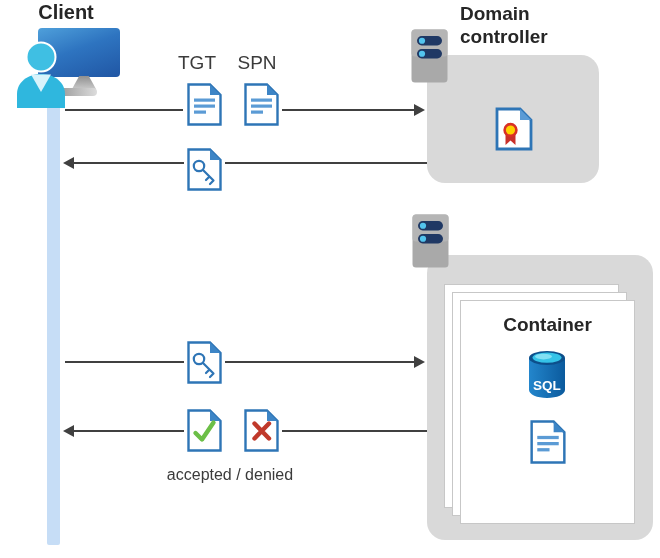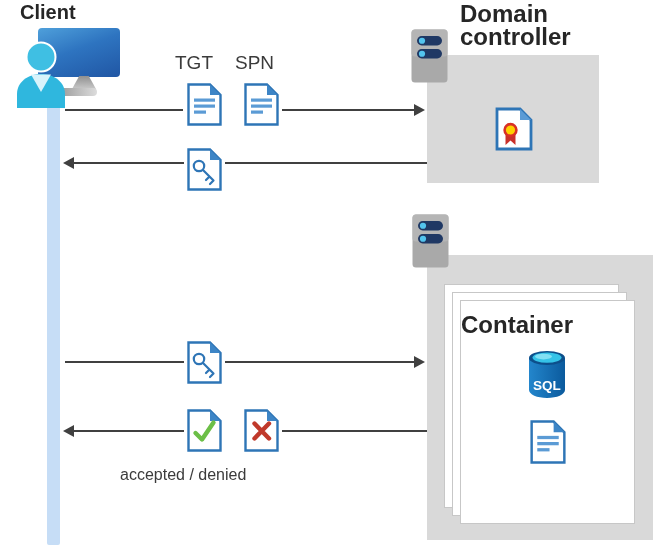--- a/index.html
+++ b/index.html
@@ -2,39 +2,39 @@
 <html style="--doc-blue: #2E75B6; --doc-fold-blue: #3D85C6; --doc-line-blue: #5B9BD5; --check-green: #6CBF47; --deny-red: #C0392B; --cert-red: #D93025; --cert-yellow: #FFD100; --sql-body-blue: #0E62AC; --sql-top-cyan: #35C3E8; --person-cyan: #3FBFE3; --pill-navy: #1F3864; --dot-cyan: #53C4EE; --box-gray: #D9D9D9; --arrow-gray: #404040; --lifeline-blue: #C6DDF6; --text-dark: #262626; --text-gray: #3B3B3B;"><head>
 <meta charset="utf-8">
 <style>
   html,body{margin:0;padding:0;background:#fff;}
   .stage{
     position:relative;width:660px;height:558px;background:#fff;overflow:hidden;
     font-family:"Liberation Sans","DejaVu Sans",sans-serif;
   }
   .abs{position:absolute;}
   
-  .title-bold{font-size:24px;font-weight:700;color:var(--text-dark,#262626);line-height:23px;}
+  .title-bold{font-size:19px;font-weight:700;color:var(--text-dark,#262626);line-height:23px;}
   .label-plain{font-size:19px;font-weight:400;color:var(--text-gray,#3B3B3B);}
-  .center{text-align:left;}
+  .center{text-align:center;}
   
   .lifeline{left:47px;top:93px;width:13px;height:452px;background:var(--lifeline-blue,#C6DDF6);border-radius:2px;}
   
   .monitor{left:38px;top:28px;width:82px;height:49px;border-radius:4px;
     background:linear-gradient(160deg,#4FA0DB 0%,#2E74C0 45%,#2056A4 100%);}
   .stand-neck{left:72px;top:76px;width:24px;height:13px;
     clip-path:polygon(30% 0,70% 0,100% 100%,0 100%);
     background:linear-gradient(180deg,#8F8F8F,#C9C9C9);}
   .stand-base{left:60px;top:88px;width:37px;height:8px;border-radius:4px;
     background:linear-gradient(90deg,#9C9C9C,#DCDCDC);}
   
   .hline{position:absolute;height:2px;background:var(--arrow-gray,#404040);}
   .head-r{position:absolute;width:0;height:0;border-top:6px solid transparent;border-bottom:6px solid transparent;border-left:11px solid var(--arrow-gray,#404040);}
   .head-l{position:absolute;width:0;height:0;border-top:6px solid transparent;border-bottom:6px solid transparent;border-right:11px solid var(--arrow-gray,#404040);}
   
-  .gray-box{background:var(--box-gray,#D9D9D9);}
+  .gray-box{background:var(--box-gray,#D9D9D9);border-radius:18px;}
   
   .card{position:absolute;width:175px;height:224px;background:#fff;border:1.5px solid #C7C7C7;box-sizing:border-box;}
 </style>
 </head>
 <body>
 
 <div class="stage">
 
   <div class="abs lifeline"></div>
 

